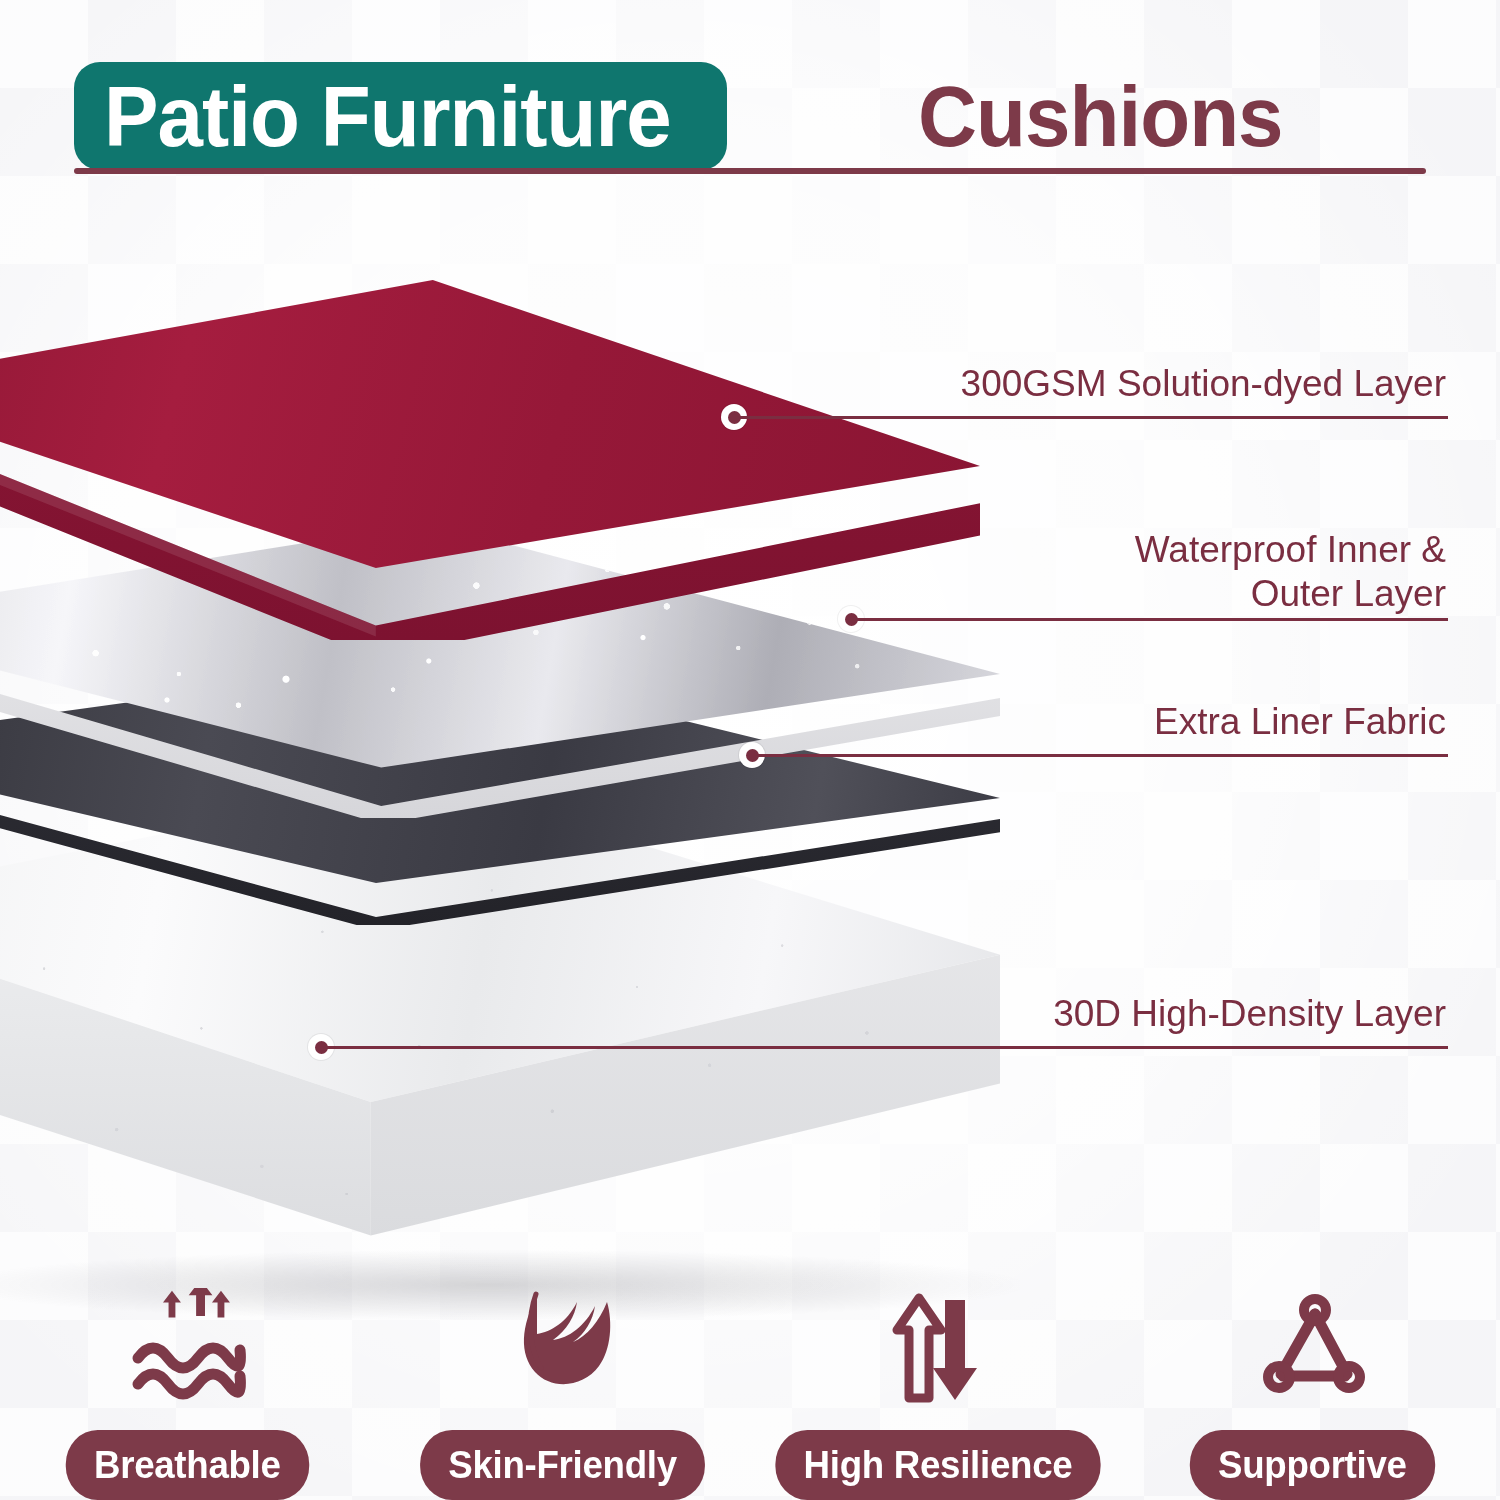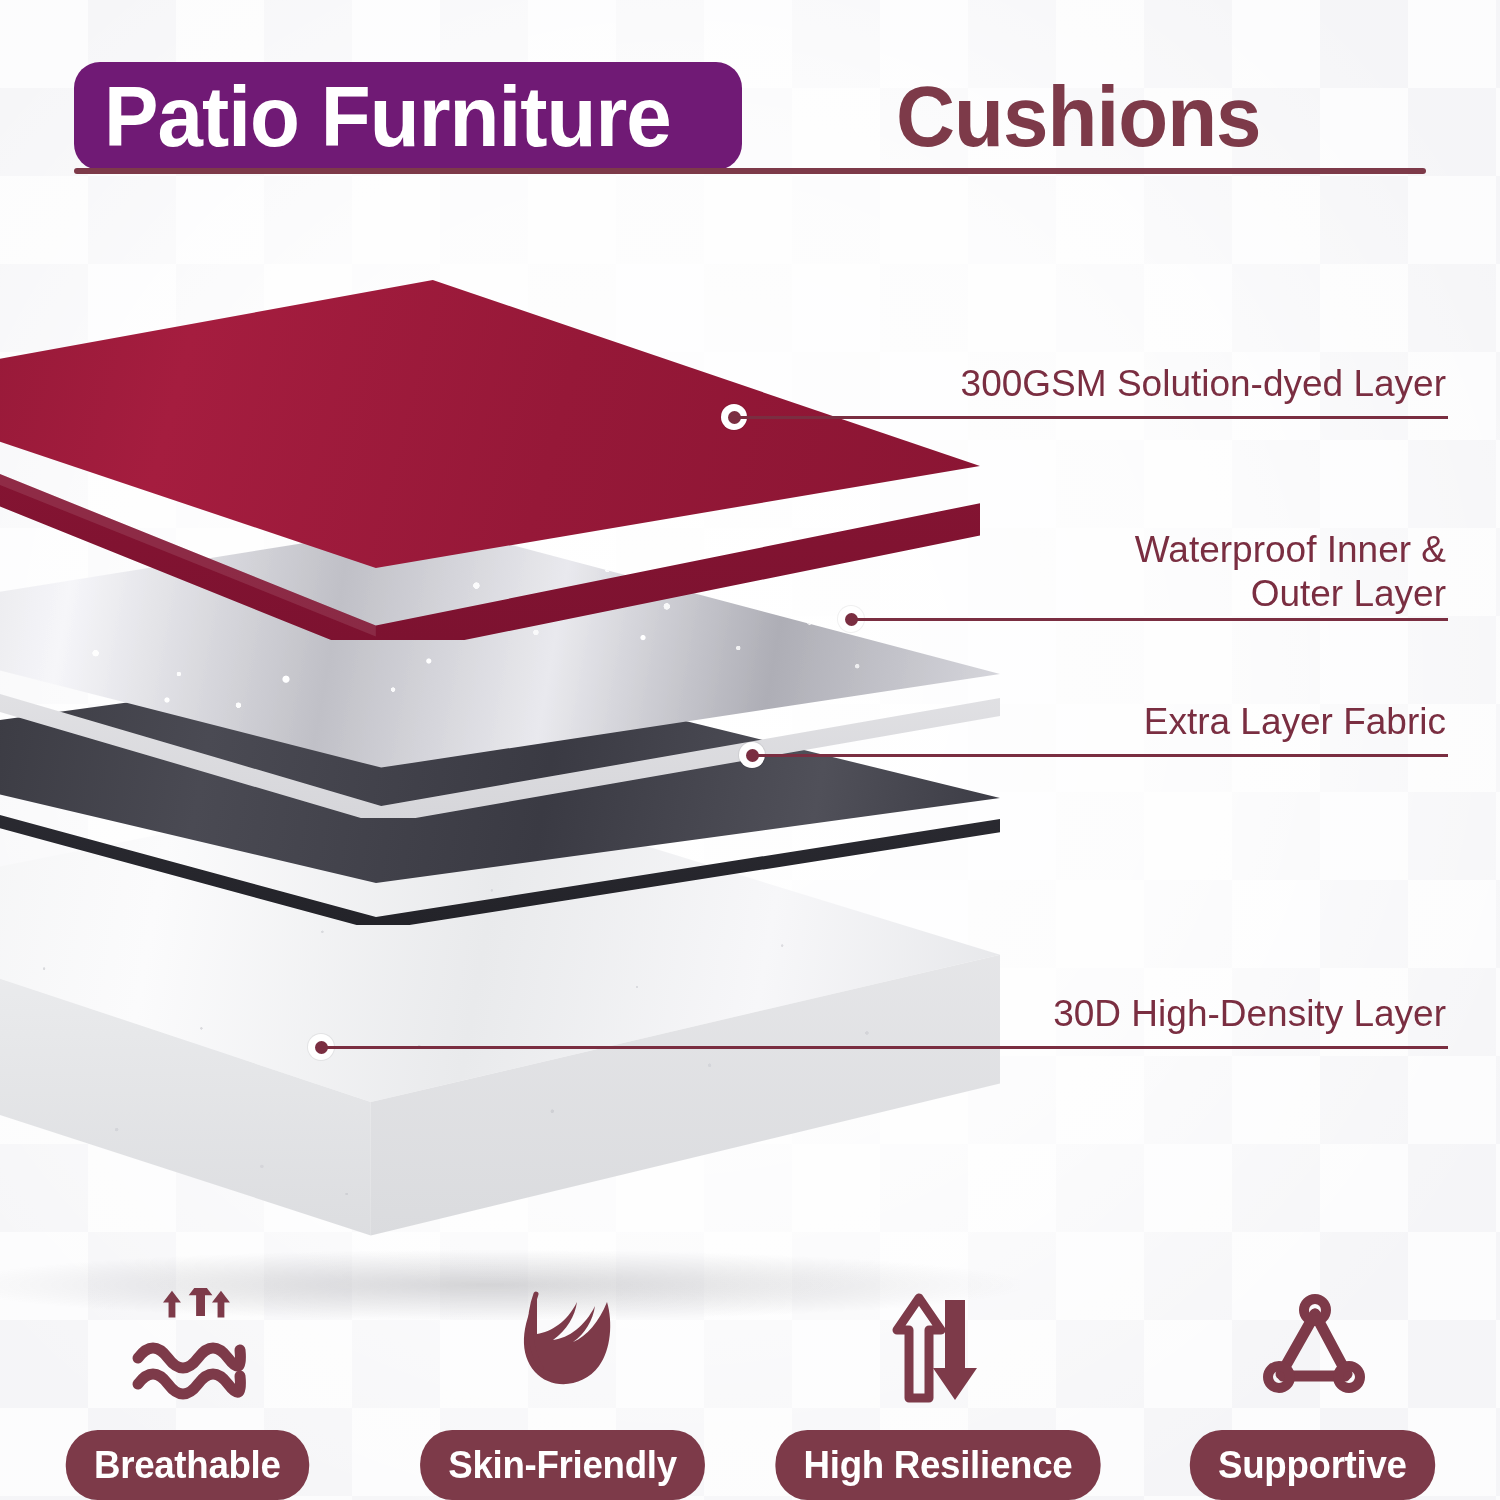--- a/index.html
+++ b/index.html
@@ -29,33 +29,33 @@
     background:radial-gradient(ellipse at 45% 45%, rgba(255,255,255,.96) 0%, rgba(255,255,255,.80) 45%, rgba(255,255,255,.25) 80%);
     pointer-events:none;
   }
 
   .stage{ position:absolute; inset:0; z-index:5; }
 
   
   #header{ position:absolute; left:0; top:0; width:1500px; height:190px; }
   #title-pill{
     position:absolute; left:74px; top:62px;
-    height:108px; padding:0 41px 0 30px;
-    background:#701a75;
+    height:108px; padding:0 26px 0 30px;
+    background:#0f766e;
     border-radius:26px;
     display:flex; align-items:center;
   }
   #title-pill-text{
     font-size:86px; font-weight:bold; color:#ffffff;
     letter-spacing:-1px; line-height:1;
     transform:scaleX(.95); transform-origin:left center;
     white-space:nowrap;
   }
   #title-tail{
-    position:absolute; left:896px; top:62px;
+    position:absolute; left:918px; top:62px;
     height:108px; display:flex; align-items:center;text-align:right;
   }
   #title-tail-text{
     font-size:86px; font-weight:bold; color:#7d3a49;
     letter-spacing:-1px; line-height:1;
     transform:scaleX(.95); transform-origin:left center;
     white-space:nowrap;
   }
   #title-rule{
     position:absolute; left:74px; top:168px; width:1352px; height:6px;
@@ -277,21 +277,21 @@
   <div class="callout">
     <div class="callout-dot" style="left:838px; top:606px;"></div>
     <div class="callout-line" style="left:857px; top:618px; width:591px;"></div>
     <div class="callout-text" style="left:748px; top:528px; width:698px;">Waterproof Inner  &amp;
 Outer Layer</div>
   </div>
 
   <div class="callout">
     <div class="callout-dot" style="left:739px; top:742px;"></div>
     <div class="callout-line" style="left:758px; top:754px; width:690px;"></div>
-    <div class="callout-text" style="left:748px; top:700px; width:698px;">Extra Layer Fabric</div>
+    <div class="callout-text" style="left:748px; top:700px; width:698px;">Extra Liner Fabric</div>
   </div>
 
   <div class="callout">
     <div class="callout-dot" style="left:308px; top:1034px;"></div>
     <div class="callout-line" style="left:327px; top:1046px; width:1121px;"></div>
     <div class="callout-text" style="left:748px; top:992px; width:698px;">30D High-Density Layer</div>
   </div>
 
   <div id="features">
 

